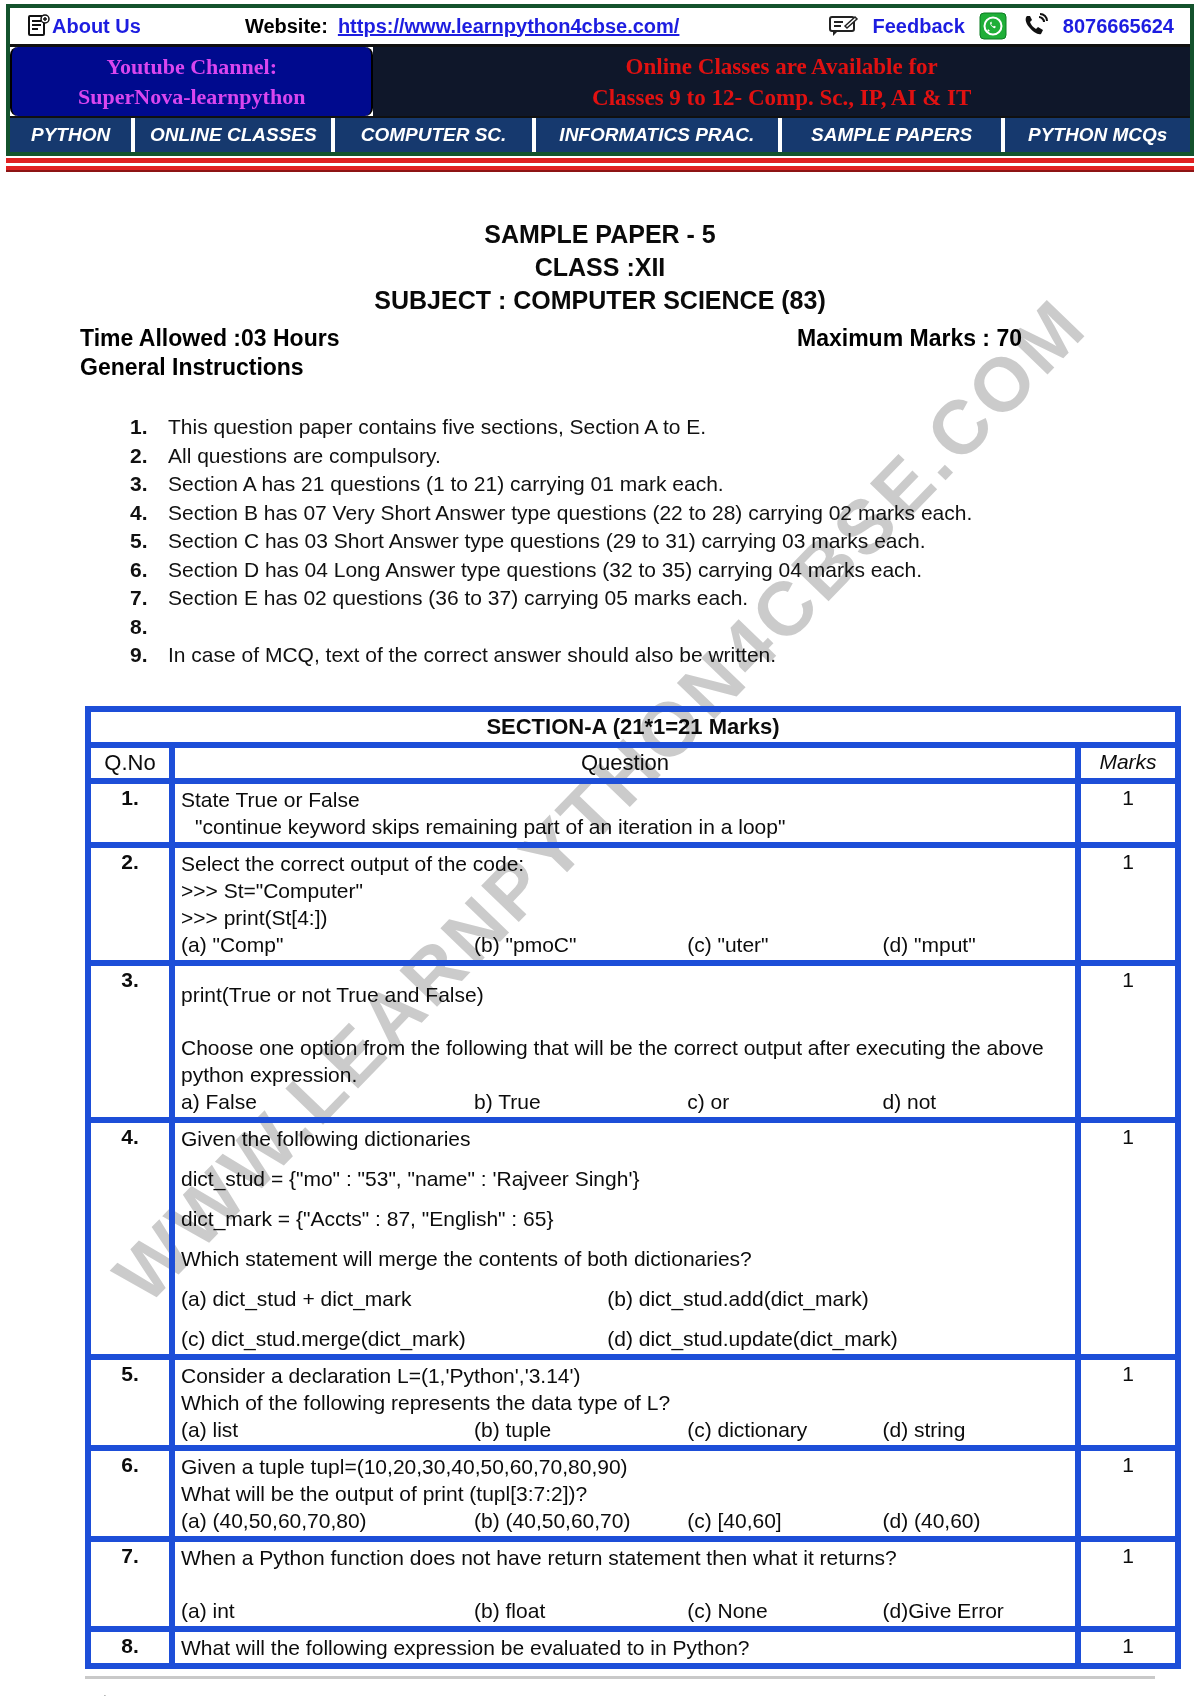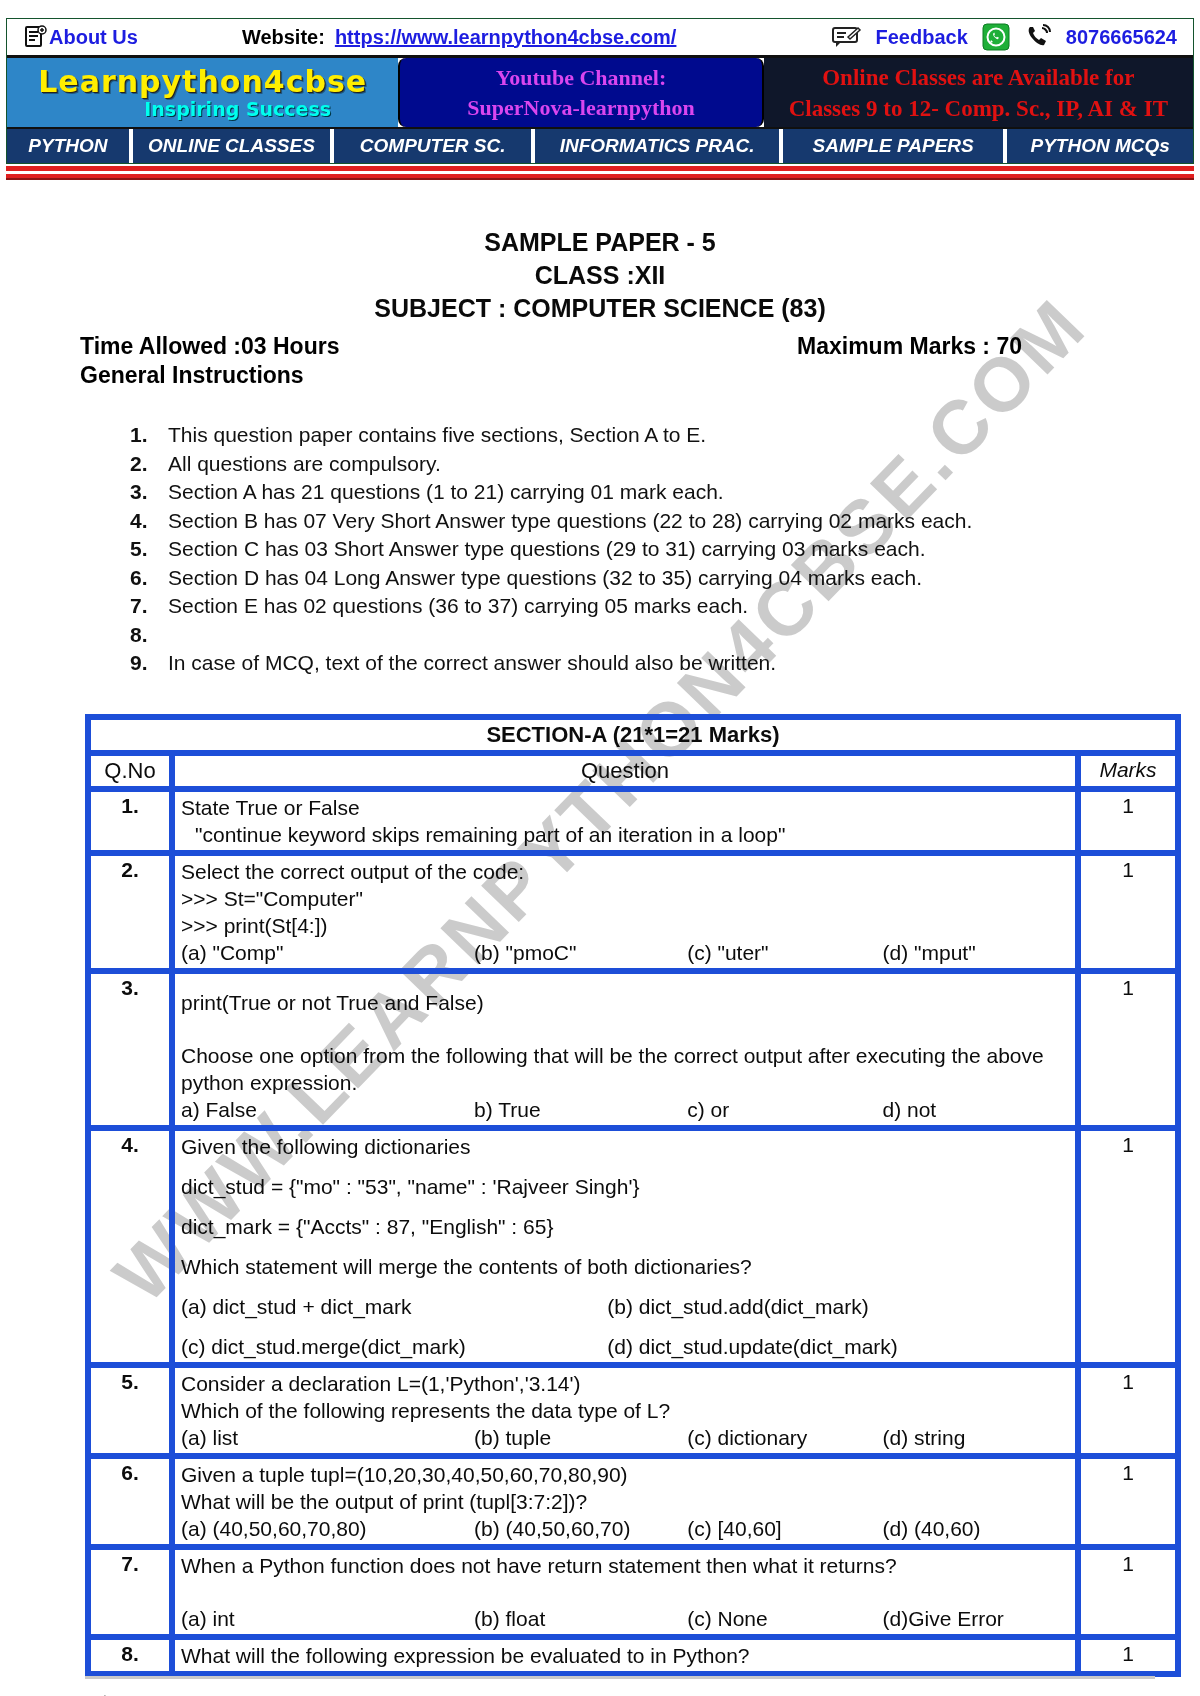--- a/index.html
+++ b/index.html
@@ -6,21 +6,21 @@
   body { margin:0; background:#fff; font-family:"Liberation Sans", sans-serif; }
   .page { position:relative; width:1200px; height:1696px; background:#fff; overflow:hidden; }
 
   
   .watermark { position:absolute; left:50%; top:800px;
     transform:translate(-50%,-50%) rotate(-46deg);
     font-size:76px; font-weight:600; letter-spacing:4px; white-space:nowrap;
     color:rgba(125,125,125,0.40); z-index:0; }
 
   
-  .header-frame { position:relative; margin:18px 6px 0 6px; border:1px solid #14532d; background:#fff; z-index:2; }
+  .header-frame { position:relative; margin:4px 6px 0 6px; border:4px solid #14532d; background:#fff; z-index:2; }
   .topbar { height:36px; display:flex; align-items:center; padding:0 16px; font-size:20px; font-weight:bold; }
   .blue { color:#1d1de0; }
   .topbar .website-group { margin-left:104px; display:flex; align-items:center; gap:10px; }
   .topbar .url { text-decoration:underline; }
   .topbar .right-group { margin-left:auto; display:flex; align-items:center; gap:14px; }
   .icon { display:inline-flex; align-items:center; justify-content:center; }
 
   .banner { display:flex; border-top:3px solid #101010; height:72px; }
   .b-left { width:33%; background:#2e86c8; display:flex; flex-direction:column; justify-content:center; padding:2px 8px; }
   .brand { font-family:"DejaVu Sans", sans-serif; font-weight:bold; font-size:30px; color:#ffee00;
@@ -125,24 +125,20 @@
               <path d="M6 4 C4 6 4 10 8 15 C12 20 17 23 20 22 L22 18 L17 15 L15 17 C12 15 10 13 9 10 L11 8 L9 4 Z" fill="#111"></path>
               <path d="M18 5 C20 5 23 7 23 10" fill="none" stroke="#111" stroke-width="2"></path>
               <path d="M19 2 C23 2 26 5 26 9" fill="none" stroke="#111" stroke-width="2"></path>
             </svg>
         </span>
         <span class="blue">8076665624</span>
       </span>
     </div>
 
     <div class="banner">
-      <div class="b-left">
-        <div class="brand">Learnpython4cbse</div>
-        <div class="tagline">Inspiring Success</div>
-      </div>
       <div class="b-mid">
         <div>Youtube Channel:</div>
         <div>SuperNova-learnpython</div>
       </div>
       <div class="b-right">
         <div>Online Classes are Available for</div>
         <div>Classes 9 to 12- Comp. Sc., IP, AI &amp; IT</div>
       </div>
     </div>
 

